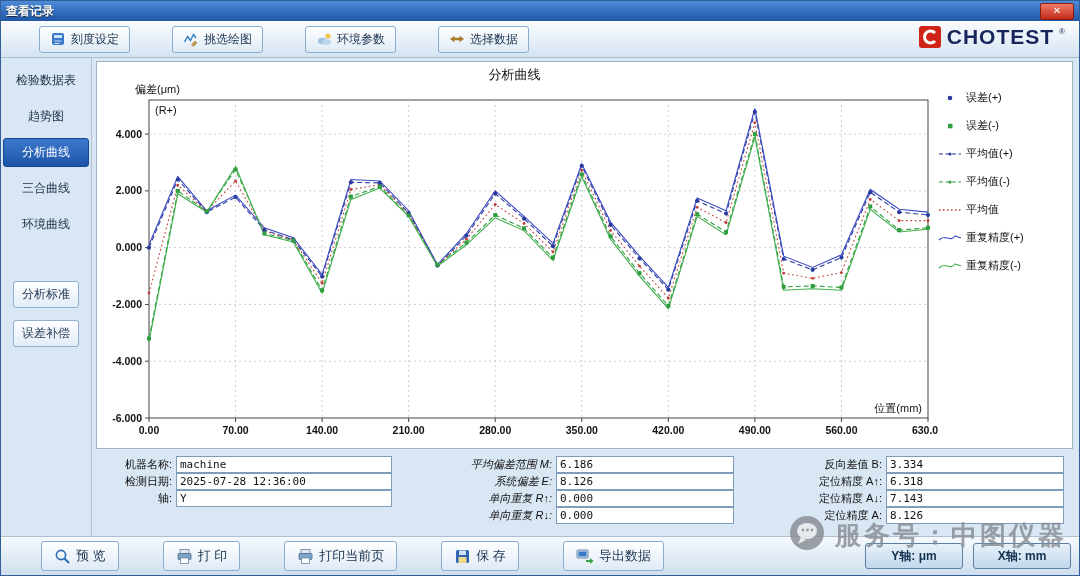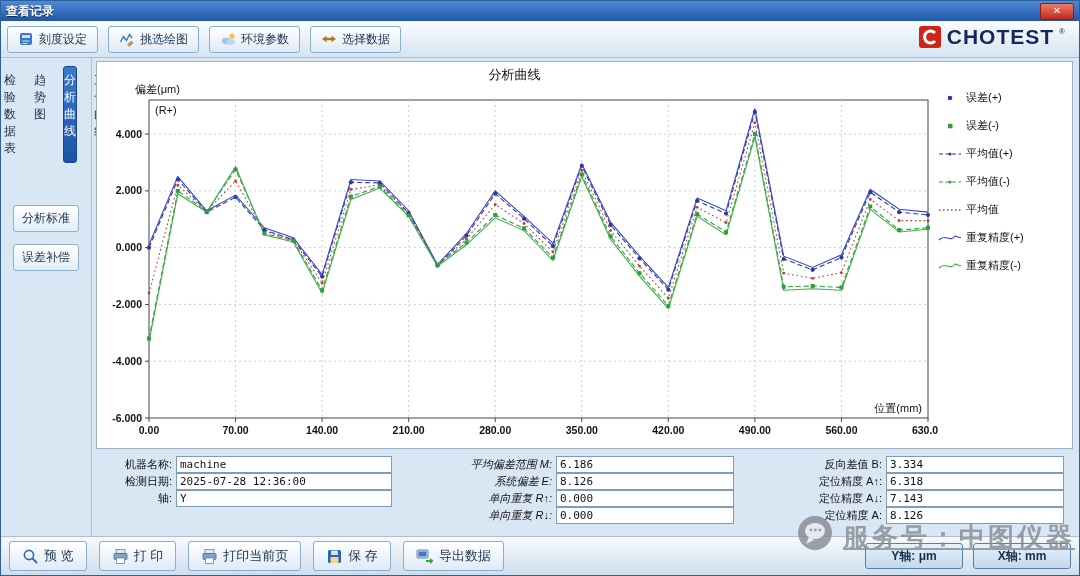--- a/index.html
+++ b/index.html
@@ -5,29 +5,29 @@
   html,body{margin:0;padding:0;}
   body{width:1080px;height:576px;position:relative;font-family:"Liberation Sans",sans-serif;background:#e8eef4;overflow:hidden;}
   .window{position:absolute;inset:0;border:1px solid #2f5f96;background:#d9e6f3;display:flex;flex-direction:column;box-sizing:border-box;}
   
   .titlebar{height:20px;background:linear-gradient(#4d8ad8,#1f57a8);display:flex;align-items:center;padding:0 5px;color:#fff;font-size:12px;flex:0 0 auto;}
   .titlebar .title{flex:1;font-weight:bold;text-shadow:0 1px 1px #123;}
   .close-btn{width:32px;height:15px;background:linear-gradient(#ee7a66,#c22b1a);border:1px solid #8a1d10;border-radius:2px;color:#fff;font-size:10px;line-height:13px;text-align:center;cursor:pointer;}
   
   .toolbar{height:36px;background:linear-gradient(#fafcfe,#d5e4f2);border-bottom:1px solid #aebfd2;display:flex;align-items:center;padding:0 6px;flex:0 0 auto;}
   .tbtn-row{display:flex;align-items:center;gap:10px;}
-  .tbtn,.bbtn{display:inline-flex;align-items:center;gap:5px;padding:4px 10px;background:linear-gradient(#ffffff,#dfeaf6);border:1px solid #89aed2;border-radius:3px;font-size:12px;color:#1a3350;font-family:"Liberation Sans",sans-serif;cursor:pointer;}
+  .tbtn,.bbtn{display:inline-flex;align-items:center;gap:5px;padding:4px 10px;background:linear-gradient(#ffffff,#dfeaf6);border:1px solid #89aed2;border-radius:3px;font-size:12px;color:#1a3350;font-family:"Liberation Sans",sans-serif;cursor:pointer;margin-left:32px;}
   .tbtn .icon,.bbtn .icon{display:inline-flex;line-height:0;}
   .brand{margin-left:auto;display:flex;align-items:flex-start;gap:5px;padding-right:8px;}
   .brand-name{font-size:21px;font-weight:bold;color:#16265c;letter-spacing:1px;line-height:24px;}
   .brand-reg{font-size:8px;color:#16265c;margin-top:2px;}
   
   .content{flex:1;display:flex;min-height:0;}
   .sidebar{width:90px;border-right:1px solid #b0c2d4;padding-top:8px;display:flex;flex-direction:column;align-items:center;flex:0 0 auto;}
-  .side-items{display:flex;flex-direction:row;gap:16px;width:86px;}
+  .side-items{display:flex;flex-direction:column;gap:7px;width:86px;}
   .side-item{text-align:center;font-size:12px;color:#1c2e45;padding:5px 0;cursor:pointer;border:1px solid transparent;}
   .side-item.active{background:linear-gradient(#3c78cc,#1c55a8);color:#fff;border-radius:3px;border:1px solid #16488f;}
   .side-actions{margin-top:42px;display:flex;flex-direction:column;gap:12px;}
   .side-btn{width:66px;padding:4px 0;text-align:center;font-size:12px;background:linear-gradient(#ffffff,#e2ecf7);border:1px solid #8fb0d2;border-radius:3px;color:#1a3350;cursor:pointer;}
   .main{flex:1;display:flex;flex-direction:column;min-width:0;}
   
   .chart-panel{margin:3px 6px 0 4px;height:386px;background:#fff;border:1px solid #9fb1c3;position:relative;display:flex;flex:0 0 auto;}
   .chart-title{position:absolute;top:4px;left:0;right:140px;text-align:center;font-size:13px;color:#111;}
   .chart-wrap{flex:1;margin:18px 0 2px 2px;position:relative;min-width:0;}
   .legend{width:134px;padding-top:28px;display:flex;flex-direction:column;gap:13px;font-size:11px;color:#111;flex:0 0 auto;}
@@ -42,21 +42,21 @@
   .g0{left:14px;} .g0 .form-label{width:66px;} .g0 .form-input{width:208px;}
   .g1{left:356px;} .g1 .form-label{width:104px;font-style:italic;} .g1 .form-input{width:170px;}
   .g2{left:702px;} .g2 .form-label{width:88px;} .g2 .form-input{width:170px;}
   
   .bottombar{height:38px;background:linear-gradient(#f6fafd,#cfdeee);border-top:1px solid #aebfd2;display:flex;align-items:center;gap:10px;padding:0 8px;flex:0 0 auto;}
   .bbtns{display:flex;align-items:center;gap:12px;}
   .bbtn{font-size:13px;padding:5px 12px;}
   .axis-group{margin-left:auto;display:flex;gap:10px;}
   .axis-box{width:96px;height:24px;border:1px solid #5a7fa6;border-radius:3px;background:linear-gradient(#e8f1fa,#c2d8ec);display:flex;align-items:center;justify-content:center;font-size:12px;font-weight:bold;color:#12304f;cursor:pointer;}
   
-  .watermark{position:absolute;right:4px;bottom:20px;display:flex;align-items:flex-end;gap:10px;color:#878d94;opacity:.82;z-index:10;pointer-events:none;text-decoration:underline;}
+  .watermark{position:absolute;right:12px;bottom:20px;display:flex;align-items:center;gap:10px;color:#878d94;opacity:.82;z-index:10;pointer-events:none;}
   .watermark-text{font-size:26px;font-weight:bold;letter-spacing:3px;font-family:"Liberation Sans",sans-serif;}
 </style>
 </head>
 <body>
 
 <div class="window">
 
   <div class="titlebar">
     <span class="title">查看记录</span>
     <span class="close-btn">✕</span>

